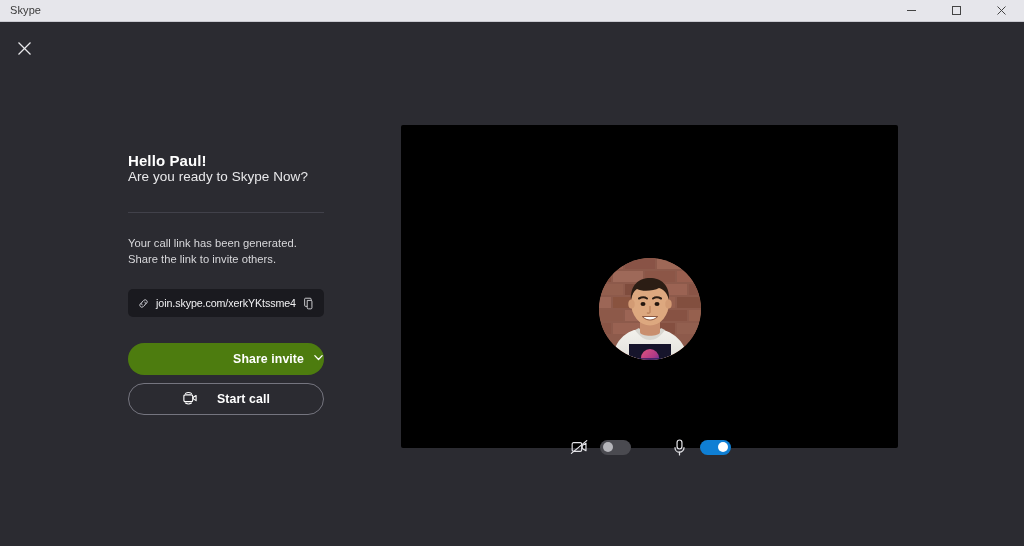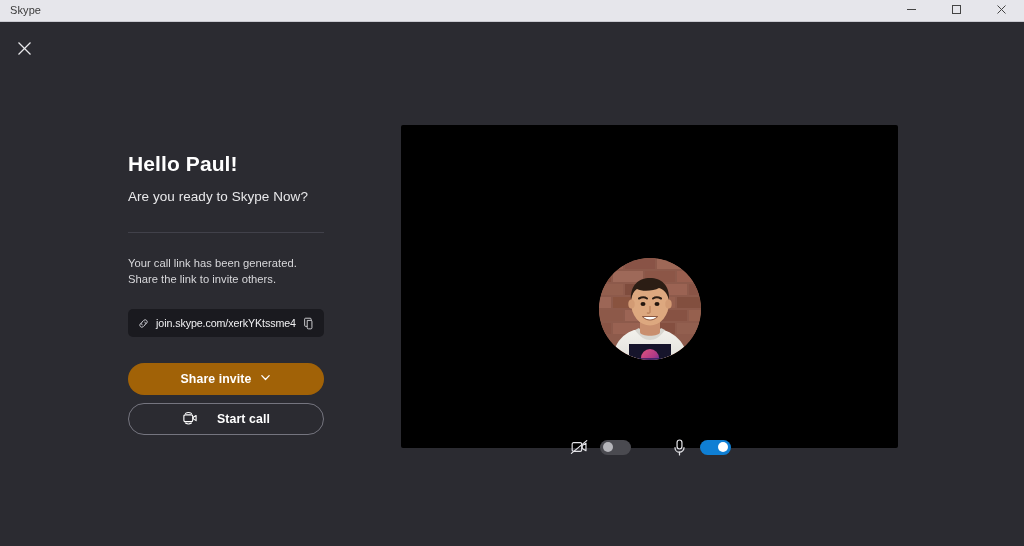--- a/index.html
+++ b/index.html
@@ -20,21 +20,21 @@
   }
 
   
   .titlebar {
     position: absolute;
     top: 0; left: 0;
     width: 1024px;
     height: 22px;
     background: #e6e6eb;
     display: flex;
-    align-items: flex-end;
+    align-items: flex-start;
     justify-content: space-between;
     border-bottom: 1px solid #c9c9d0;
   }
   .titlebar-title {
     font-size: 11px;
     color: #3a3a3a;
     padding-left: 10px;
     letter-spacing: 0.1px;
     line-height: 21px;
   }
@@ -76,25 +76,24 @@
 
   
   .left-panel {
     position: absolute;
     left: 128px;
     top: 130px;
     width: 196px;
   }
 
   .greeting {
-    font-size: 21px;
+    font-size: 15px;
     font-weight: bold;
     color: #ffffff;
     letter-spacing: 0.1px;
-    margin-bottom: 13px;
     white-space: nowrap;
   }
 
   .subtitle {
     font-size: 13.5px;
     color: #e8e8ea;
     font-weight: 400;
     letter-spacing: 0.05px;
     white-space: nowrap;
   }
@@ -153,30 +152,30 @@
     align-items: center;
     justify-content: center;
     cursor: pointer;
   }
 
   
   .btn-share {
     margin-top: 26px;
     width: 196px;
     height: 32px;
-    background: #a16207;
+    background: #4d7c0f;
     border: none;
     border-radius: 16px;
     color: #ffffff;
     font-size: 12.3px;
     font-weight: bold;
     font-family: "Liberation Sans", sans-serif;
     display: flex;
     align-items: center;
-    justify-content: center;
+    justify-content: flex-end;
     gap: 9px;
     cursor: pointer;
     letter-spacing: 0.1px;
   }
 
   .btn-start {
     margin-top: 8px;
     width: 196px;
     height: 32px;
     background: transparent;

